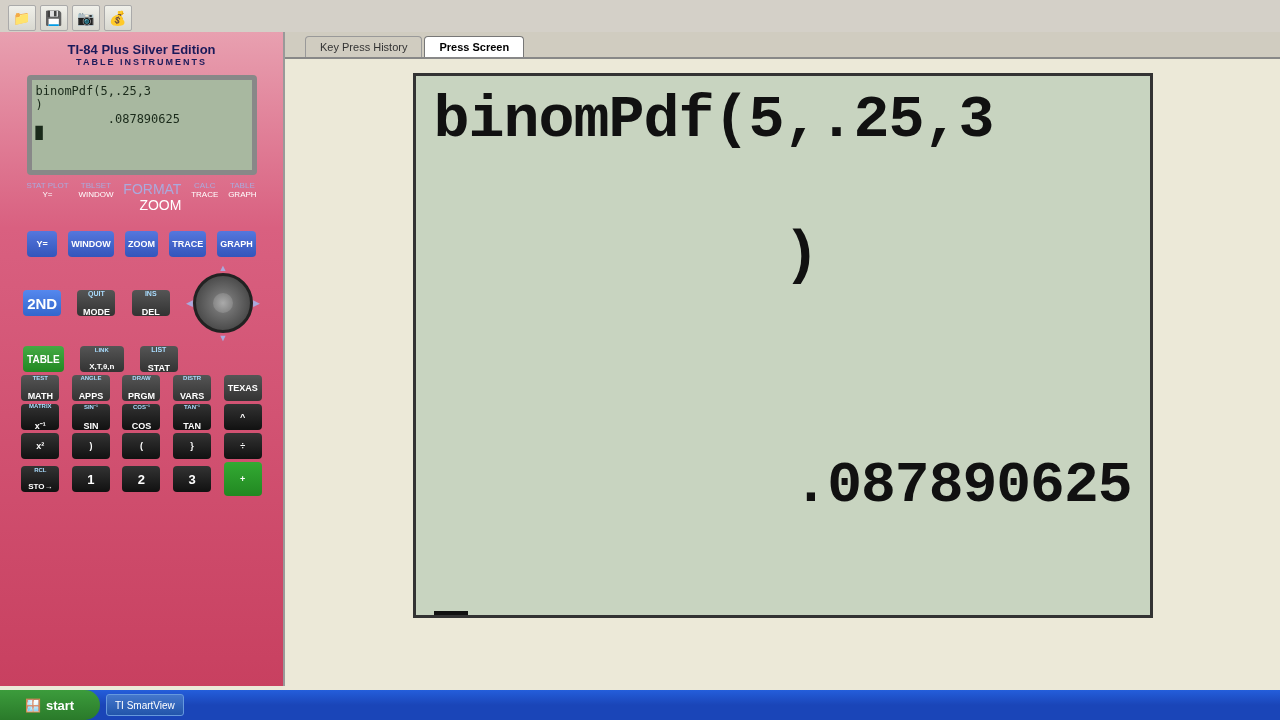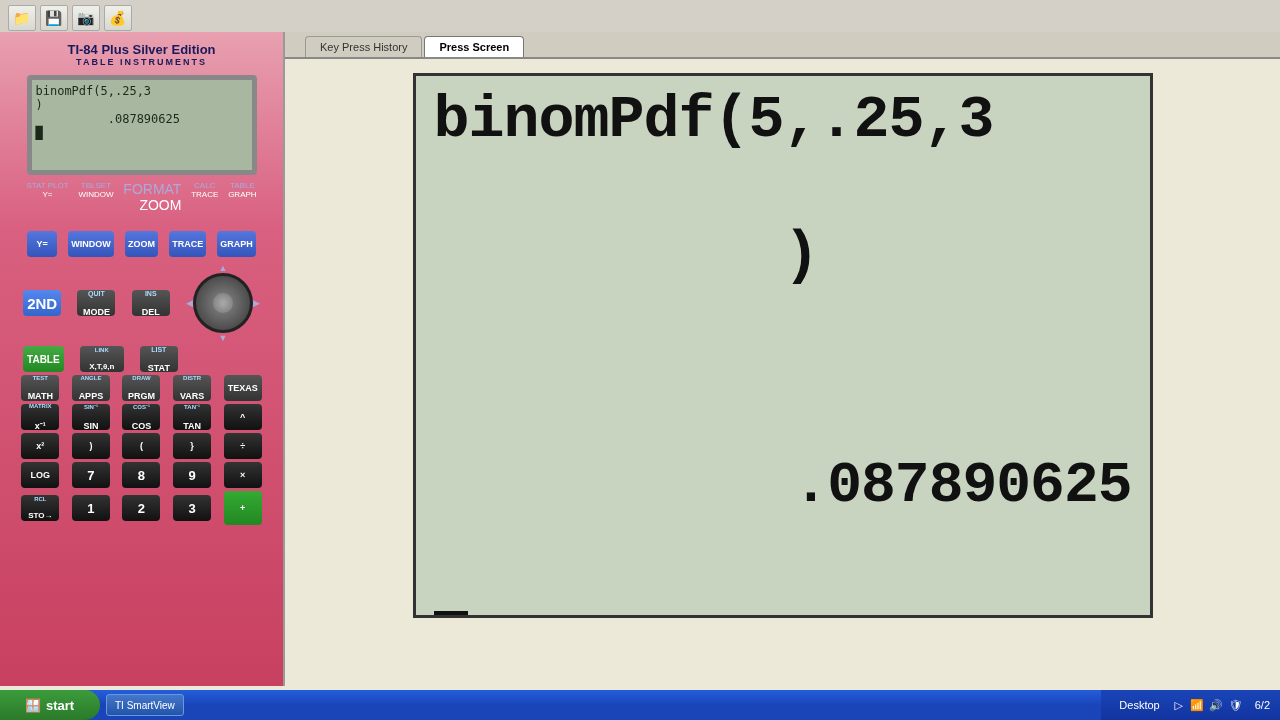--- a/index.html
+++ b/index.html
@@ -451,27 +451,20 @@
       </div>
 
       <div class="calc-row">
         <button class="calc-btn black" style="min-width:38px;">x²</button>
         <button class="calc-btn black" style="min-width:38px;">)</button>
         <button class="calc-btn black" style="min-width:38px;">(</button>
         <button class="calc-btn black" style="min-width:38px;">}</button>
         <button class="calc-btn black" style="min-width:38px;">÷</button>
       </div>
 
-      <div class="calc-row">
-        <button class="calc-btn black" style="min-width:38px;">LOG</button>
-        <button class="calc-btn black" style="min-width:38px; font-size:13px;">7</button>
-        <button class="calc-btn black" style="min-width:38px; font-size:13px;">8</button>
-        <button class="calc-btn black" style="min-width:38px; font-size:13px;">9</button>
-        <button class="calc-btn black" style="min-width:38px;">×</button>
-      </div>
 
 
       <div class="calc-row">
         <button class="calc-btn black" style="min-width:38px; font-size:8px;"><span style="font-size:6px;color:#aaddff;">RCL</span><br>STO→</button>
         <button class="calc-btn black" style="min-width:38px; font-size:13px;">1</button>
         <button class="calc-btn black" style="min-width:38px; font-size:13px;">2</button>
         <button class="calc-btn black" style="min-width:38px; font-size:13px;">3</button>
         <button class="calc-btn plus-btn" style="min-width:38px;">+</button>
       </div>
 
@@ -505,21 +498,13 @@
 </div>
 
 <div class="taskbar">
   <div class="taskbar-start">
     <span style="margin-right:4px;">🪟</span> start
   </div>
   <div class="taskbar-items">
     <div class="taskbar-app-btn">TI SmartView</div>
   </div>
   <div style="flex:1;"></div>
-  <div class="taskbar-tray">
-    <div class="taskbar-desktop-btn">Desktop</div>
-    <div class="taskbar-tray-icon">▷</div>
-    <div class="taskbar-tray-icon">📶</div>
-    <div class="taskbar-tray-icon">🔊</div>
-    <div class="taskbar-tray-icon">🛡</div>
-    <div class="taskbar-clock">6/2</div>
-  </div>
 </div>
 
 </body></html>

